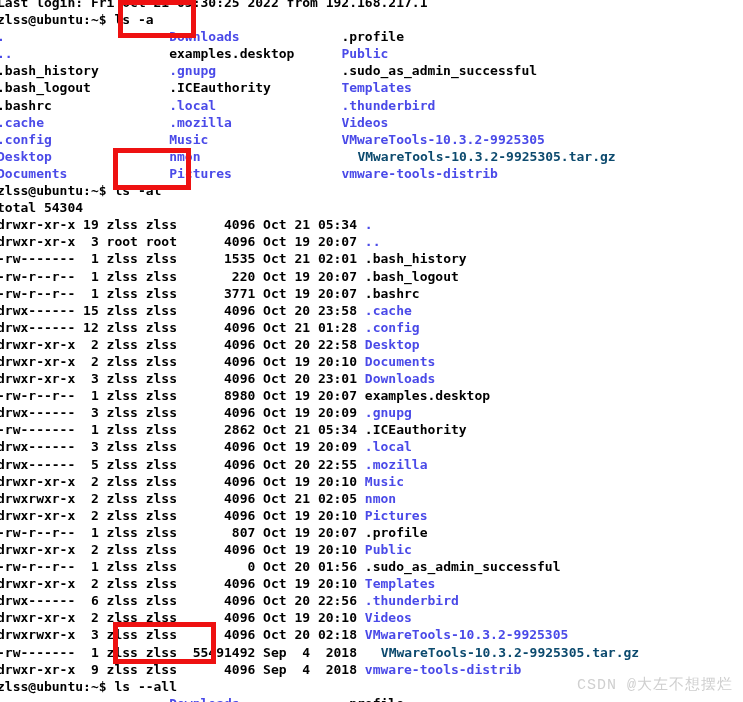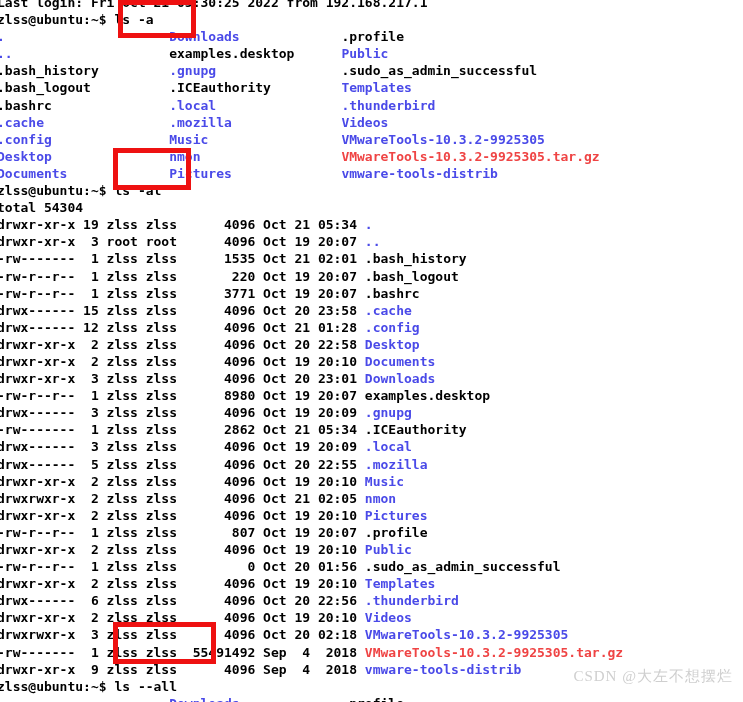--- a/index.html
+++ b/index.html
@@ -27,40 +27,40 @@
     font-weight: bold;
     -webkit-font-smoothing: none;
   }
   .line {
     height: 17.1px;
     white-space: pre;
     font-weight: bold;
   }
   .c-default { color: #000000; }
   .c-dir     { color: #4a4ae8; }
-  .c-archive { color: #ef4444; }
+  .c-archive { color: #0c4a6e; margin-left: 16px; }
 
   
   .redbox {
     position: absolute;
     border: 5px solid #ee1111;
     box-sizing: border-box;
     background: transparent;
     pointer-events: none;
   }
   #redbox-ls-a   { left: 118px; top: 0px;   width: 78px;  height: 38px; }
   #redbox-ls-al  { left: 113px; top: 148px; width: 78px;  height: 42px; }
   #redbox-ls-all { left: 113px; top: 622px; width: 103px; height: 42px; }
 
   #watermark {
     position: absolute;
     right: 10px;
-    bottom: 16px;
+    bottom: 8px;
     color: #cfcfcf;
-    font-family: Liberation Serif, serif;
+    font-family: Liberation Mono, monospace;
     font-size: 15px;
     letter-spacing: 1px;
     white-space: nowrap;
     font-weight: normal;
   }
 </style>
 </head>
 <body>
 
 <div id="terminal"><div class="line"><span class="c-default">Last login: Fri Oct 21 05:30:25 2022 from 192.168.217.1</span></div><div class="line"><span class="c-default">zlss@ubuntu:~$ </span><span class="c-default">ls -a</span></div><div class="line"><span class="c-dir">.                     </span><span class="c-dir">Downloads             </span><span class="c-default">.profile</span></div><div class="line"><span class="c-dir">..                    </span><span class="c-default">examples.desktop      </span><span class="c-dir">Public</span></div><div class="line"><span class="c-default">.bash_history         </span><span class="c-dir">.gnupg                </span><span class="c-default">.sudo_as_admin_successful</span></div><div class="line"><span class="c-default">.bash_logout          </span><span class="c-default">.ICEauthority         </span><span class="c-dir">Templates</span></div><div class="line"><span class="c-default">.bashrc               </span><span class="c-dir">.local                </span><span class="c-dir">.thunderbird</span></div><div class="line"><span class="c-dir">.cache                </span><span class="c-dir">.mozilla              </span><span class="c-dir">Videos</span></div><div class="line"><span class="c-dir">.config               </span><span class="c-dir">Music                 </span><span class="c-dir">VMwareTools-10.3.2-9925305</span></div><div class="line"><span class="c-dir">Desktop               </span><span class="c-dir">nmon                  </span><span class="c-archive">VMwareTools-10.3.2-9925305.tar.gz</span></div><div class="line"><span class="c-dir">Documents             </span><span class="c-dir">Pictures              </span><span class="c-dir">vmware-tools-distrib</span></div><div class="line"><span class="c-default">zlss@ubuntu:~$ </span><span class="c-default">ls -al</span></div><div class="line"><span class="c-default">total 54304</span></div><div class="line"><span class="c-default">drwxr-xr-x 19 zlss zlss      4096 Oct 21 05:34 </span><span class="c-dir">.</span></div><div class="line"><span class="c-default">drwxr-xr-x  3 root root      4096 Oct 19 20:07 </span><span class="c-dir">..</span></div><div class="line"><span class="c-default">-rw-------  1 zlss zlss      1535 Oct 21 02:01 </span><span class="c-default">.bash_history</span></div><div class="line"><span class="c-default">-rw-r--r--  1 zlss zlss       220 Oct 19 20:07 </span><span class="c-default">.bash_logout</span></div><div class="line"><span class="c-default">-rw-r--r--  1 zlss zlss      3771 Oct 19 20:07 </span><span class="c-default">.bashrc</span></div><div class="line"><span class="c-default">drwx------ 15 zlss zlss      4096 Oct 20 23:58 </span><span class="c-dir">.cache</span></div><div class="line"><span class="c-default">drwx------ 12 zlss zlss      4096 Oct 21 01:28 </span><span class="c-dir">.config</span></div><div class="line"><span class="c-default">drwxr-xr-x  2 zlss zlss      4096 Oct 20 22:58 </span><span class="c-dir">Desktop</span></div><div class="line"><span class="c-default">drwxr-xr-x  2 zlss zlss      4096 Oct 19 20:10 </span><span class="c-dir">Documents</span></div><div class="line"><span class="c-default">drwxr-xr-x  3 zlss zlss      4096 Oct 20 23:01 </span><span class="c-dir">Downloads</span></div><div class="line"><span class="c-default">-rw-r--r--  1 zlss zlss      8980 Oct 19 20:07 </span><span class="c-default">examples.desktop</span></div><div class="line"><span class="c-default">drwx------  3 zlss zlss      4096 Oct 19 20:09 </span><span class="c-dir">.gnupg</span></div><div class="line"><span class="c-default">-rw-------  1 zlss zlss      2862 Oct 21 05:34 </span><span class="c-default">.ICEauthority</span></div><div class="line"><span class="c-default">drwx------  3 zlss zlss      4096 Oct 19 20:09 </span><span class="c-dir">.local</span></div><div class="line"><span class="c-default">drwx------  5 zlss zlss      4096 Oct 20 22:55 </span><span class="c-dir">.mozilla</span></div><div class="line"><span class="c-default">drwxr-xr-x  2 zlss zlss      4096 Oct 19 20:10 </span><span class="c-dir">Music</span></div><div class="line"><span class="c-default">drwxrwxr-x  2 zlss zlss      4096 Oct 21 02:05 </span><span class="c-dir">nmon</span></div><div class="line"><span class="c-default">drwxr-xr-x  2 zlss zlss      4096 Oct 19 20:10 </span><span class="c-dir">Pictures</span></div><div class="line"><span class="c-default">-rw-r--r--  1 zlss zlss       807 Oct 19 20:07 </span><span class="c-default">.profile</span></div><div class="line"><span class="c-default">drwxr-xr-x  2 zlss zlss      4096 Oct 19 20:10 </span><span class="c-dir">Public</span></div><div class="line"><span class="c-default">-rw-r--r--  1 zlss zlss         0 Oct 20 01:56 </span><span class="c-default">.sudo_as_admin_successful</span></div><div class="line"><span class="c-default">drwxr-xr-x  2 zlss zlss      4096 Oct 19 20:10 </span><span class="c-dir">Templates</span></div><div class="line"><span class="c-default">drwx------  6 zlss zlss      4096 Oct 20 22:56 </span><span class="c-dir">.thunderbird</span></div><div class="line"><span class="c-default">drwxr-xr-x  2 zlss zlss      4096 Oct 19 20:10 </span><span class="c-dir">Videos</span></div><div class="line"><span class="c-default">drwxrwxr-x  3 zlss zlss      4096 Oct 20 02:18 </span><span class="c-dir">VMwareTools-10.3.2-9925305</span></div><div class="line"><span class="c-default">-rw-------  1 zlss zlss  55491492 Sep  4  2018 </span><span class="c-archive">VMwareTools-10.3.2-9925305.tar.gz</span></div><div class="line"><span class="c-default">drwxr-xr-x  9 zlss zlss      4096 Sep  4  2018 </span><span class="c-dir">vmware-tools-distrib</span></div><div class="line"><span class="c-default">zlss@ubuntu:~$ </span><span class="c-default">ls --all</span></div><div class="line"><span class="c-dir">.                     </span><span class="c-dir">Downloads             </span><span class="c-default">.profile</span></div></div>

